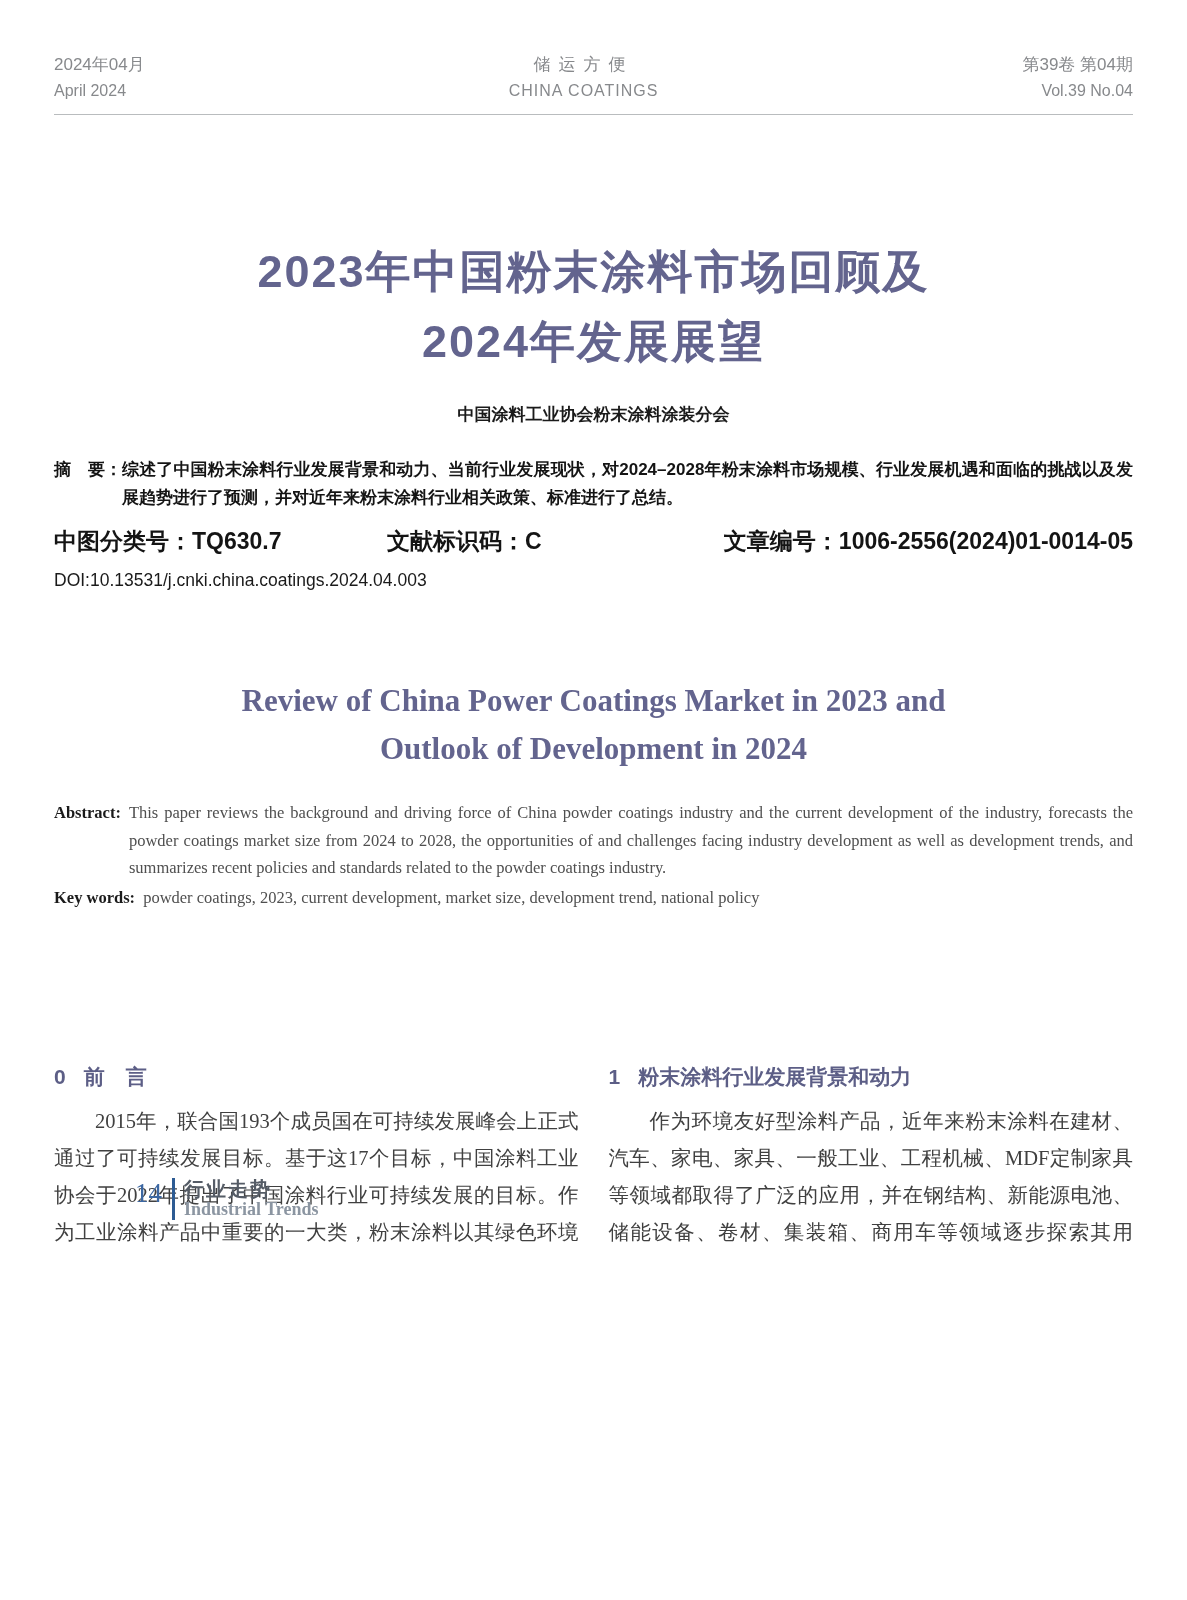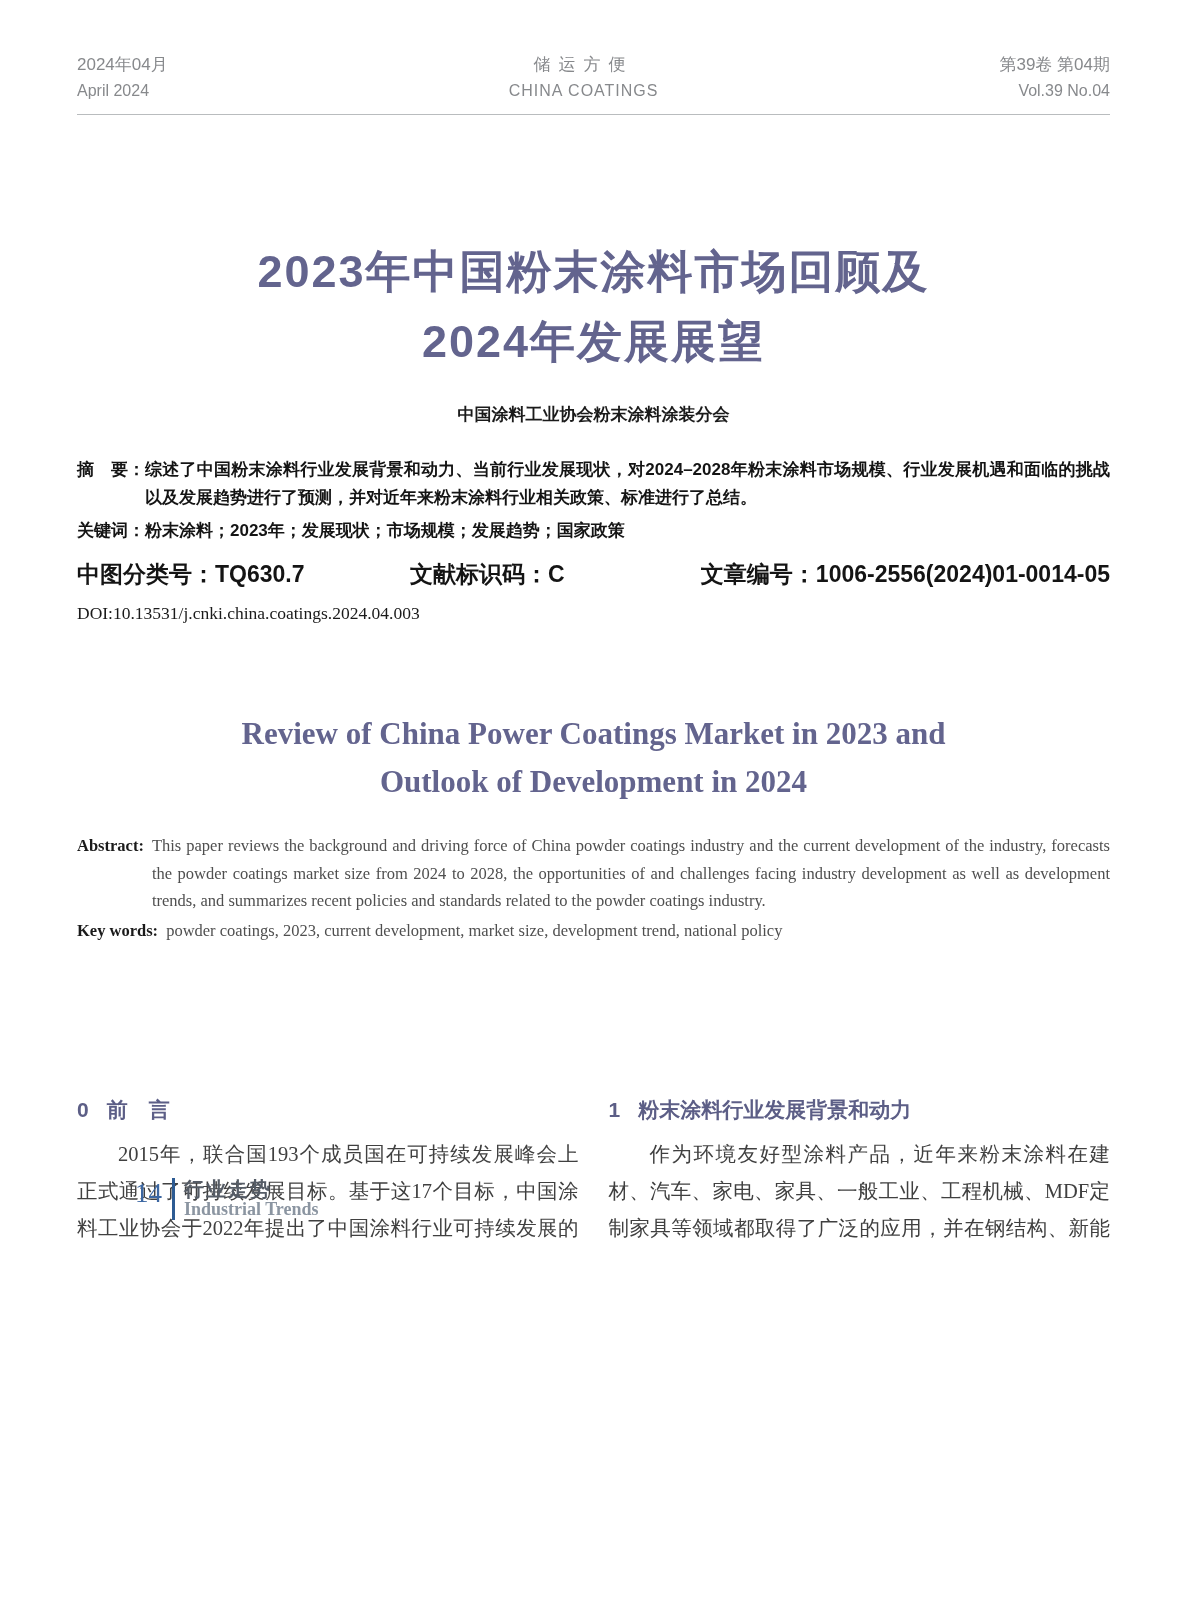--- a/index.html
+++ b/index.html
@@ -1,21 +1,21 @@
 <!DOCTYPE html>
 <html><head>
 <meta charset="utf-8">
 <style>
   html, body { margin: 0; padding: 0; background: #ffffff; }
   .page {
     position: relative;
     width: 1187px; height: 1248px;
     background: #ffffff;
     box-sizing: border-box;
-    padding: 0 77px;
+    padding: 0 54px;
     overflow: hidden;
     font-family: "Liberation Sans", "DejaVu Sans", sans-serif;
     color: #1b1b1b;
   }
 
   
   .jheader {
     margin-top: 52px;
     display: flex; justify-content: space-between; align-items: flex-end;
     border-bottom: 1px solid #b9bcbe;
@@ -55,21 +55,21 @@
   .row-kw { margin-top: 5px; }
   .meta-row {
     display: flex; margin-top: 14px;
     font-size: 23px; font-weight: 600; color: #141414; justify-content: flex-end;
   }
   .meta-row .m1 { flex: 0 0 333px; }
   .meta-row .m2 { flex: 1 1 auto; }
   .meta-row .m3 { flex: 0 0 auto; }
   .doi-line {
     margin-top: 13px;
-    font-family: Liberation Serif, serif;
+    font-family: Liberation Sans, sans-serif;
     font-size: 17.5px; color: #1a1a1a;
   }
 
   
   .title-en {
     margin-top: 86px;
     text-align: center;
     font-family: "Liberation Serif", "DejaVu Serif", serif;
     font-size: 31px; font-weight: 700;
     line-height: 48px;
@@ -152,24 +152,20 @@
 
   <h1 class="title-cn" style="margin:122px 0 0 0;">2023年中国粉末涂料市场回顾及
 2024年发展展望</h1>
   <div class="affil-cn">中国涂料工业协会粉末涂料涂装分会</div>
 
   <div class="row-hang">
     <span class="lbl">摘　要：</span>
     <span class="txt">综述了中国粉末涂料行业发展背景和动力、当前行业发展现状，对2024–2028年粉末涂料市场规模、行业发展机遇和面临的挑战以及发展趋势进行了预测，并对近年来粉末涂料行业相关政策、标准进行了总结。</span>
   </div>
 
-  <div class="row-hang row-kw">
-    <span class="lbl">关键词：</span>
-    <span class="txt">粉末涂料；2023年；发展现状；市场规模；发展趋势；国家政策</span>
-  </div>
 
   <div class="meta-row">
     <span class="m1"><span>中图分类号：</span><span>TQ630.7</span></span>
     <span class="m2"><span>文献标识码：</span><span>C</span></span>
     <span class="m3"><span>文章编号：</span><span>1006-2556(2024)01-0014-05</span></span>
   </div>
 
   <div class="doi-line">DOI:10.13531/j.cnki.china.coatings.2024.04.003</div>
 
   <h2 class="title-en" style="margin:86px 0 0 0;">Review of China Power Coatings Market in 2023 and

